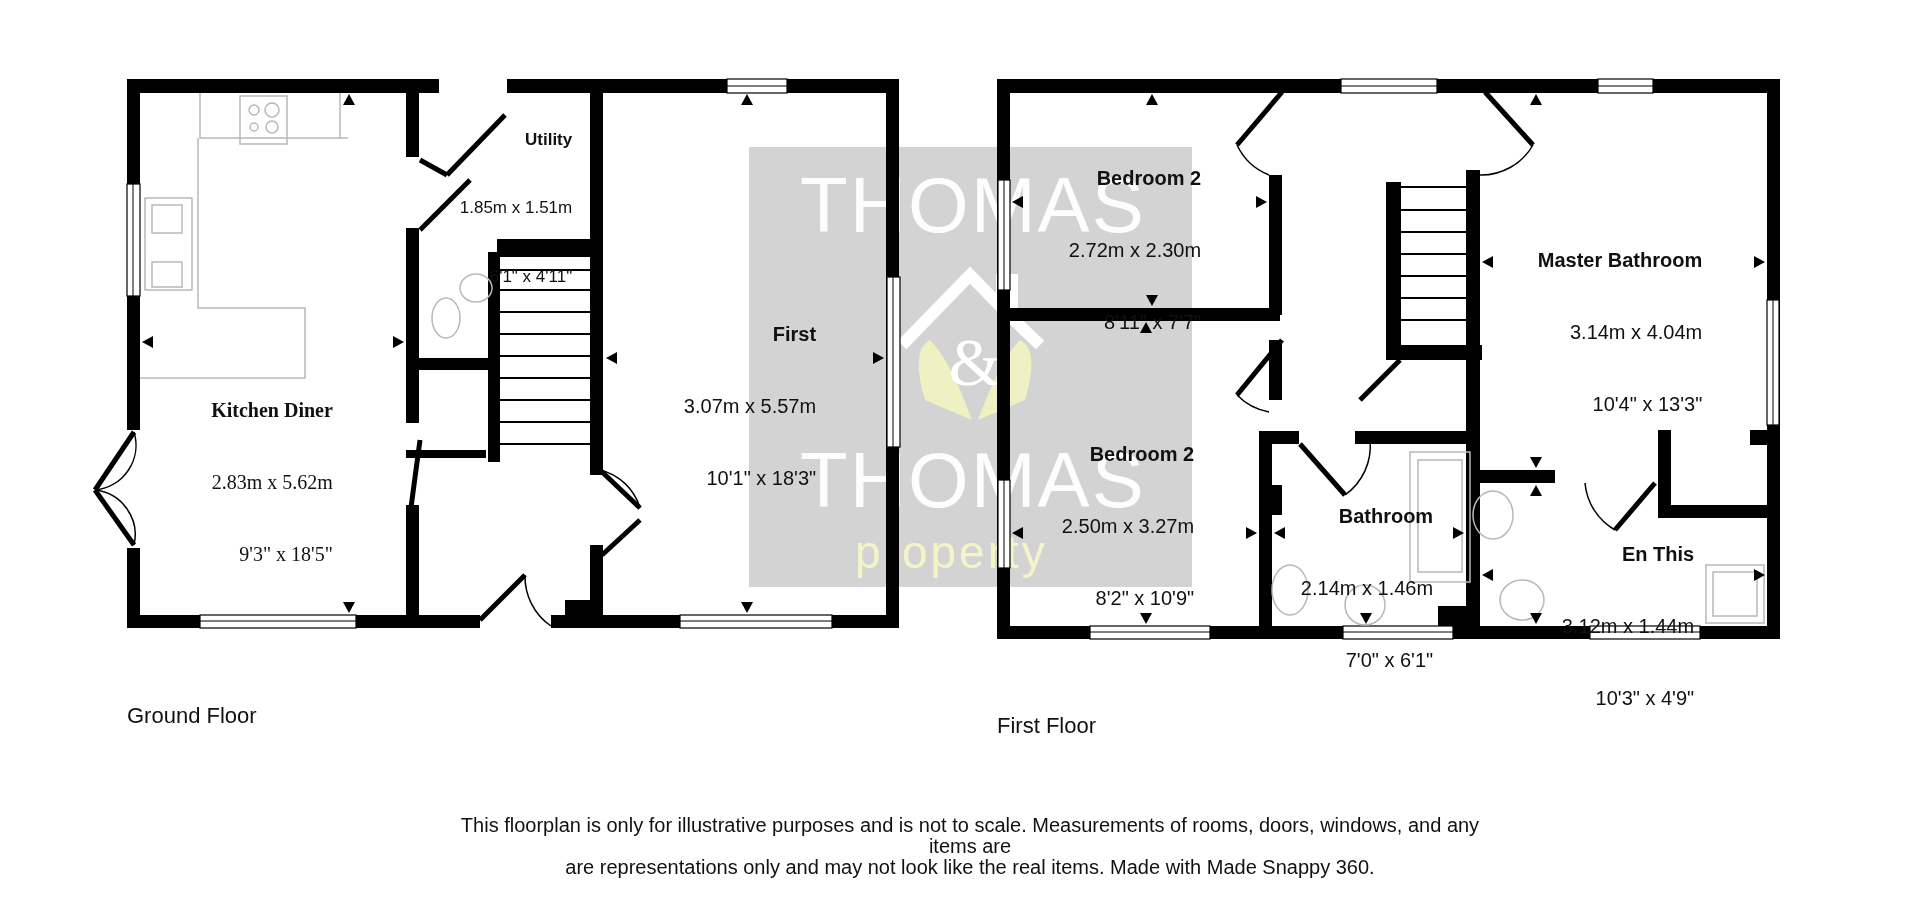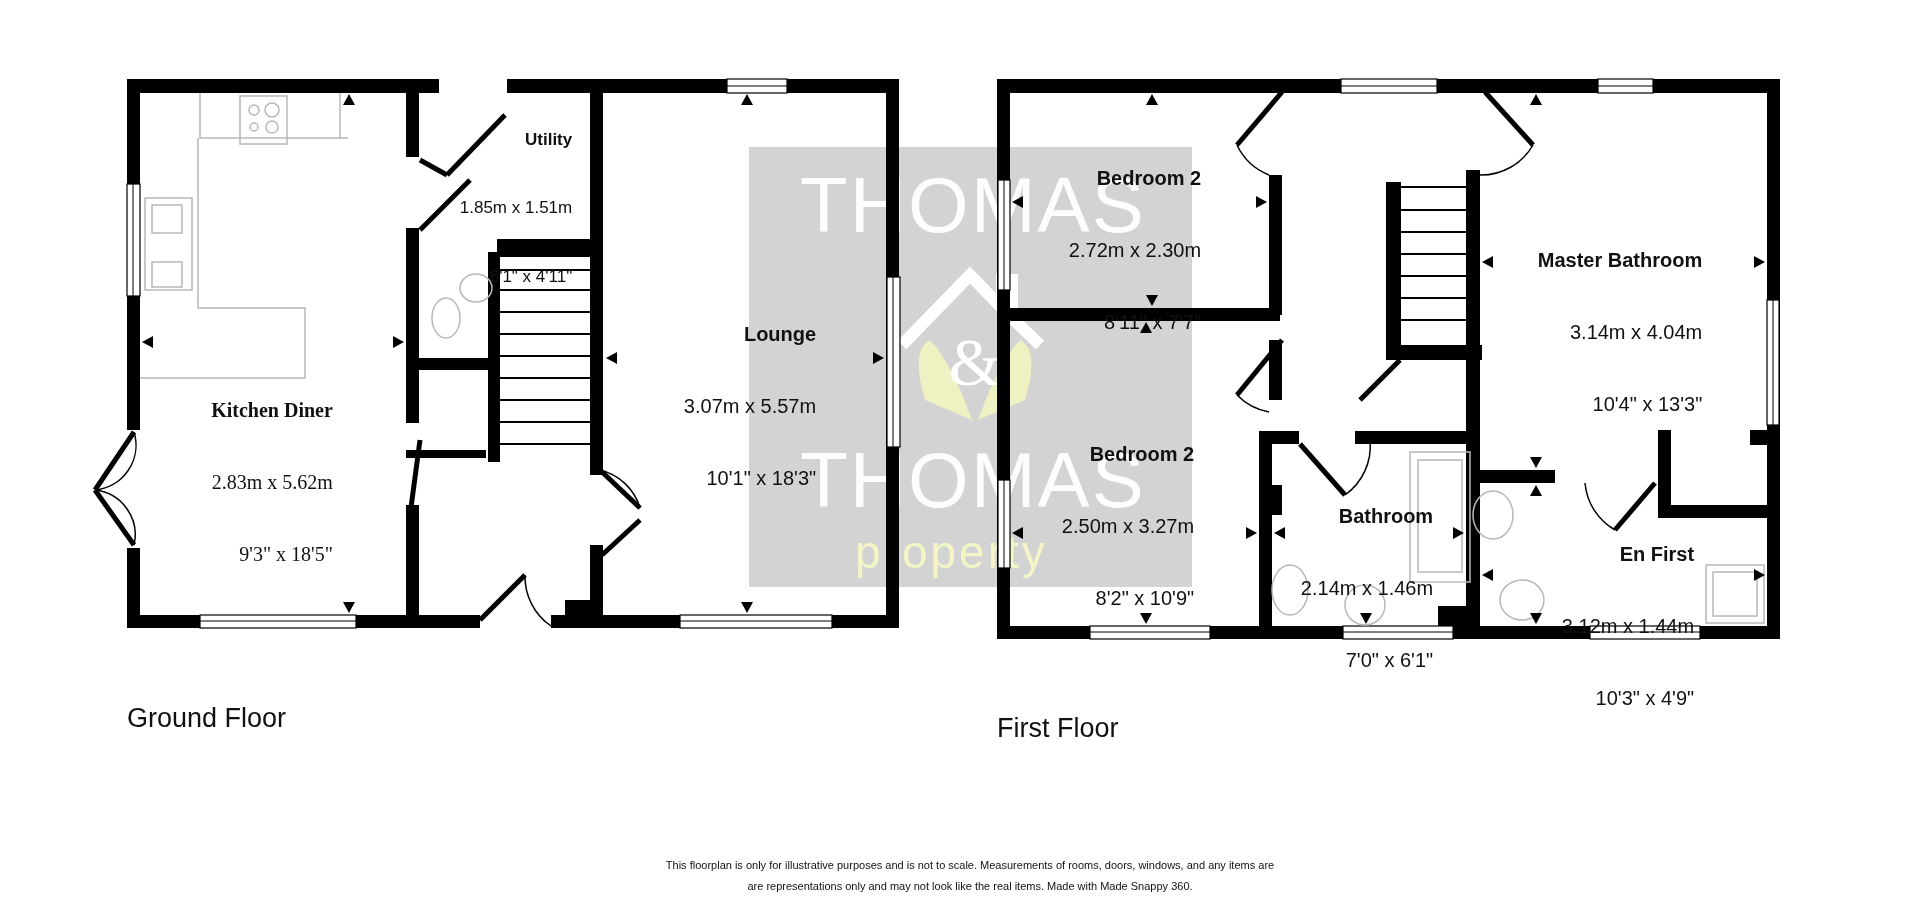--- a/index.html
+++ b/index.html
@@ -2,22 +2,22 @@
 <html><head>
 <meta charset="utf-8">
 <style>
   html, body { margin:0; padding:0; background:#ffffff; }
   body { width:1920px; height:900px; position:relative; overflow:hidden; font-family:"Liberation Sans", sans-serif; color:#111; }
   #plan { position:absolute; left:0; top:0; width:1920px; height:900px; }
   .room-label { position:absolute; text-align:right; transform:translateX(-50%); line-height:1.2; white-space:nowrap; }
   .room-name { font-weight:bold; font-size:20px; display:block; }
   .room-metric, .room-imperial { font-size:20px; display:block;margin-top:48px; }
   .room-label.small .room-name, .room-label.small .room-metric, .room-label.small .room-imperial { font-size:17px; }
-  .floor-label { position:absolute; font-size:27px; color:#111; }
-  .disclaimer { position:absolute; left:460px; top:815px; width:1020px; text-align:center; font-size:11px; line-height:21px; color:#111;margin-top:40px; }
+  .floor-label { position:absolute; font-size:22px; color:#111; }
+  .disclaimer { position:absolute; left:460px; top:815px; width:1020px; text-align:center; font-size:20px; line-height:21px; color:#111; }
   .wm-text { position:absolute; font-family:"Liberation Sans", sans-serif; font-weight:300; color:rgba(255,255,255,0.95); letter-spacing:2px; }
   .wm-prop { position:absolute; color:rgba(246,248,196,0.9); font-size:46px; letter-spacing:3px; }
 </style>
 </head>
 <body>
 
 <svg id="wm-bg" style="position:absolute;left:0;top:0" width="1920" height="900">
   <rect x="749" y="147" width="443" height="440" fill="#d3d3d3"></rect>
 </svg>
 
@@ -227,21 +227,21 @@
   <span class="room-name">Kitchen Diner</span>
   <span class="room-metric">2.83m x 5.62m</span>
   <span class="room-imperial">9'3" x 18'5"</span>
 </div>
 <div class="room-label small" style="left:516px;top:130px;">
   <span class="room-name">Utility</span>
   <span class="room-metric">1.85m x 1.51m</span>
   <span class="room-imperial">6'1" x 4'11"</span>
 </div>
 <div class="room-label" style="left:750px;top:322px;">
-  <span class="room-name">Lounge</span>
+  <span class="room-name">First</span>
   <span class="room-metric">3.07m x 5.57m</span>
   <span class="room-imperial">10'1" x 18'3"</span>
 </div>
 
 <div class="room-label" style="left:1135px;top:166px;">
   <span class="room-name">Bedroom 2</span>
   <span class="room-metric">2.72m x 2.30m</span>
   <span class="room-imperial">8'11" x 7'7"</span>
 </div>
 <div class="room-label" style="left:1620px;top:248px;">
@@ -253,21 +253,21 @@
   <span class="room-name">Bedroom 2</span>
   <span class="room-metric">2.50m x 3.27m</span>
   <span class="room-imperial">8'2" x 10'9"</span>
 </div>
 <div class="room-label" style="left:1367px;top:504px;">
   <span class="room-name">Bathroom</span>
   <span class="room-metric">2.14m x 1.46m</span>
   <span class="room-imperial">7'0" x 6'1"</span>
 </div>
 <div class="room-label" style="left:1628px;top:542px;">
-  <span class="room-name">En First</span>
+  <span class="room-name">En This</span>
   <span class="room-metric">3.12m x 1.44m</span>
   <span class="room-imperial">10'3" x 4'9"</span>
 </div>
 
 <div class="floor-label" style="left:127px;top:703px;">Ground Floor</div>
 <div class="floor-label" style="left:997px;top:713px;">First Floor</div>
 
 <div class="disclaimer">
   <div>This floorplan is only for illustrative purposes and is not to scale. Measurements of rooms, doors, windows, and any items are</div>
   <div>are representations only and may not look like the real items. Made with Made Snappy 360.</div>

